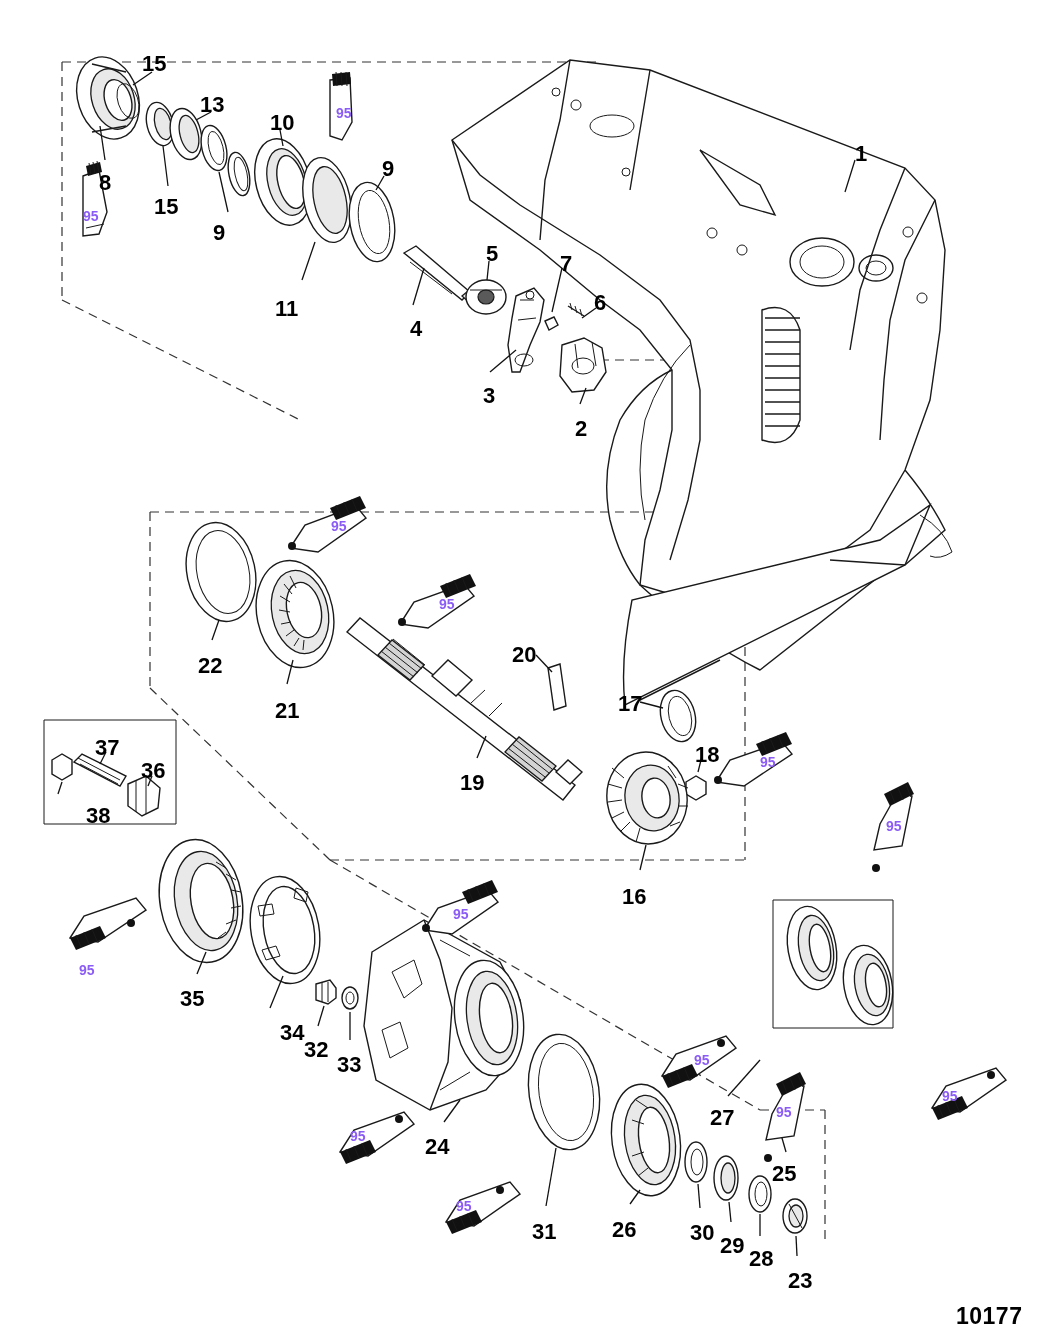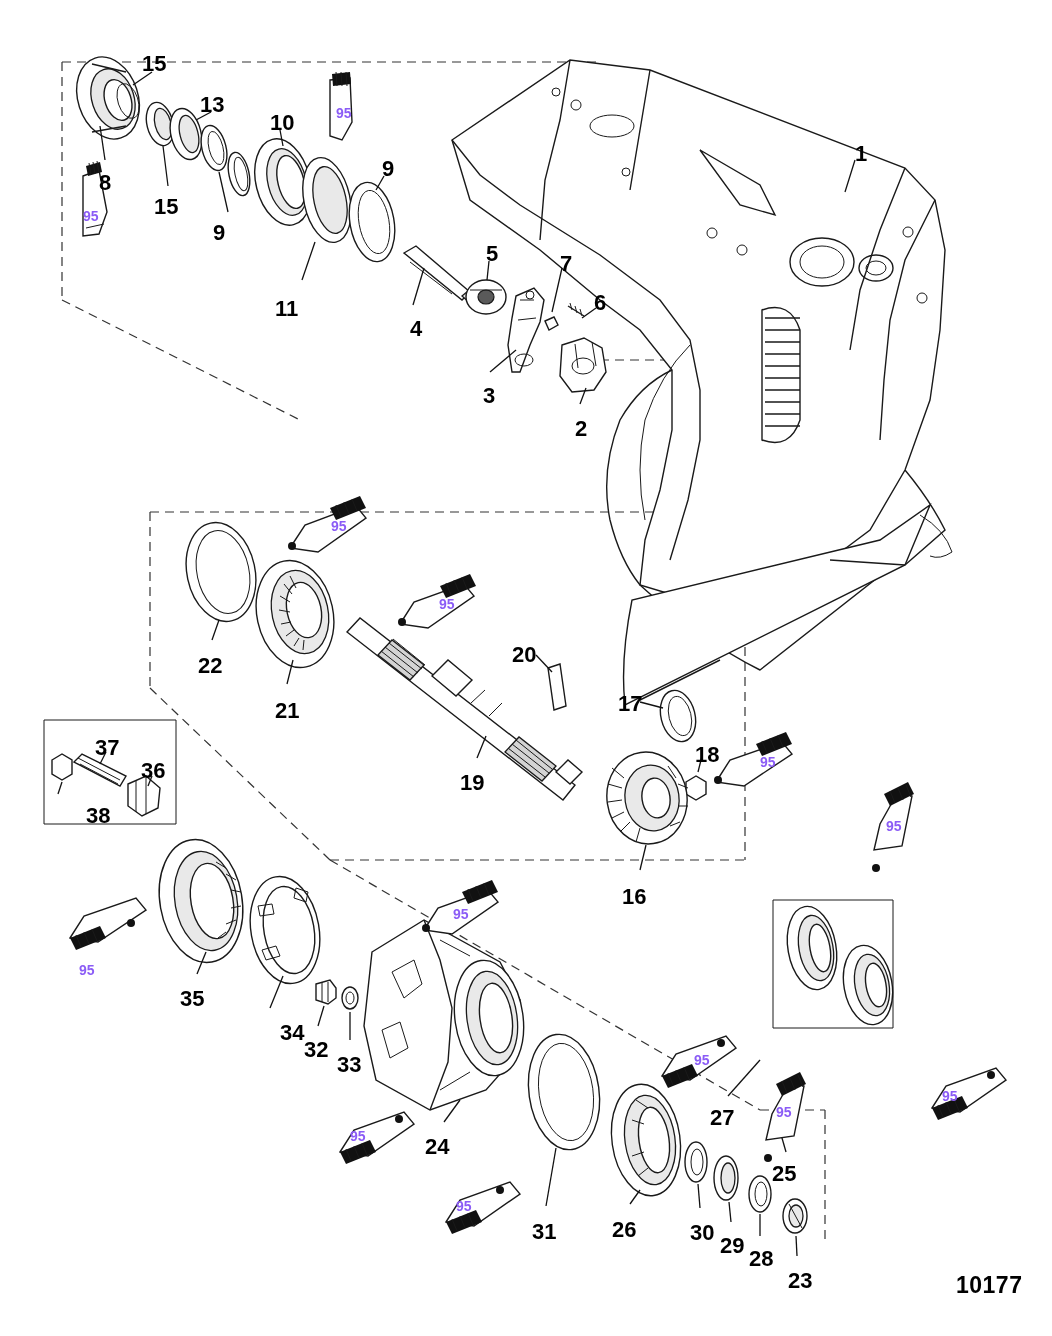--- a/index.html
+++ b/index.html
@@ -523,15 +523,15 @@
   <div class="tube-label" style="left:760px; top:754px;">95</div>
   <div class="tube-label" style="left:886px; top:818px;">95</div>
   <div class="tube-label" style="left:79px;  top:962px;">95</div>
   <div class="tube-label" style="left:453px; top:906px;">95</div>
   <div class="tube-label" style="left:350px; top:1128px;">95</div>
   <div class="tube-label" style="left:456px; top:1198px;">95</div>
   <div class="tube-label" style="left:694px; top:1052px;">95</div>
   <div class="tube-label" style="left:776px; top:1104px;">95</div>
   <div class="tube-label" style="left:942px; top:1088px;">95</div>
 
-  <div class="drawing-number" style="left:956px; top:1272px;">10177</div>
+  <div class="drawing-number" style="left:956px; top:1303px;">10177</div>
 
 </div>
 
 </body></html>

